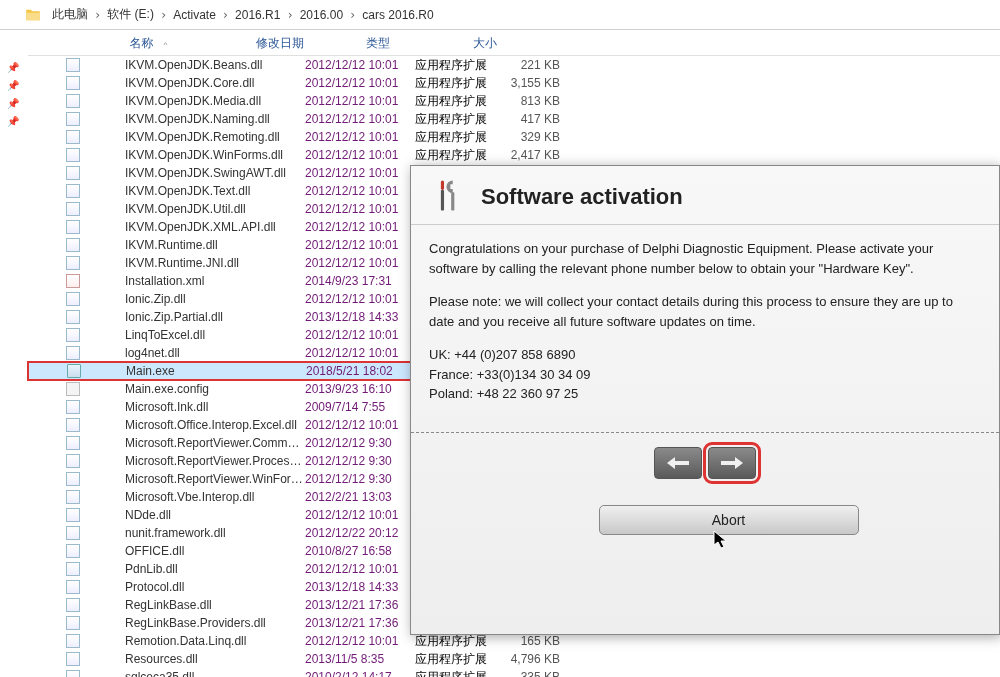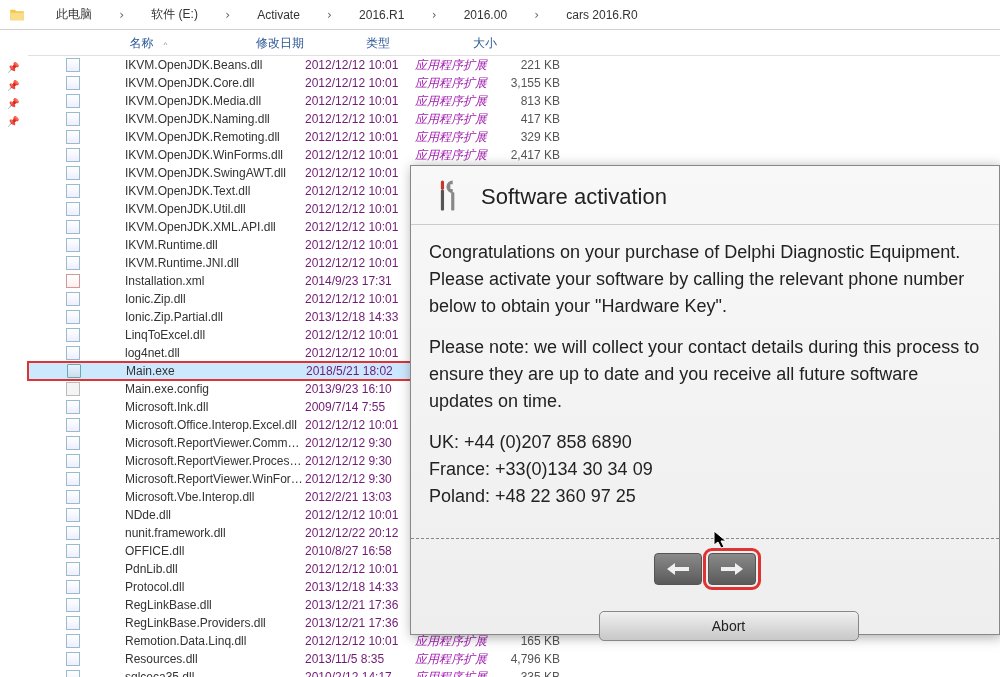--- a/index.html
+++ b/index.html
@@ -1,18 +1,18 @@
 <!DOCTYPE html>
 <html><head>
   <meta charset="utf-8">
   <style>
     * { margin: 0; padding: 0; box-sizing: border-box; font-family: "Microsoft YaHei", "Segoe UI", Tahoma, sans-serif; }
     body { width: 1000px; height: 677px; background: #fff; overflow: hidden; position: relative; font-size: 12px; }
     
-    .breadcrumb-bar { height: 30px; background: #fff; border-bottom: 1px solid #d0d0d0; display: flex; align-items: center; padding: 0 8px; gap: 20px; }
+    .breadcrumb-bar { height: 30px; background: #fff; border-bottom: 1px solid #d0d0d0; display: flex; align-items: center; padding: 0 24px; }
     .breadcrumb-bar .folder-icon { width: 18px; height: 18px; margin-right: 6px; }
     .breadcrumb-bar .crumb { color: #333; padding: 0 4px; }
     .breadcrumb-bar .sep { color: #666; font-family: monospace; padding: 0 2px; }
     
     .content { display: flex; height: calc(100% - 30px); }
     .left-gutter { width: 28px; background: #fff; padding-top: 28px; }
     .left-gutter .pin { height: 18px; display: flex; justify-content: center; align-items: center; color: #444; font-size: 10px; }
     
     .file-list { flex: 1; background: #fff; }
     .columns { display: flex; height: 26px; border-bottom: 1px solid #e0e0e0; color: #2b5797; font-size: 12px; }
@@ -23,38 +23,38 @@
     .col-size { width: 70px; text-align: right; padding-right: 20px; }
     .sort-ind { font-size: 8px; margin-left: 10px; color: #888; }
     
     .rows { }
     .row { display: flex; height: 18px; align-items: center; font-size: 12px; color: #333; }
     .row.selected { background: #cce8ff; border: 1px solid #8cc; }
     .row.highlighted { outline: 2px solid #d33; outline-offset: -1px; }
     .row .icon-box { width: 18px; height: 14px; margin: 0 6px 0 36px; display: flex; align-items: center; justify-content: center; flex-shrink: 0; }
     .row .name { width: 180px; overflow: hidden; white-space: nowrap; text-overflow: ellipsis; margin-left: 37px; }
     .row .date { width: 110px; color: #701a75; }
-    .row .type { width: 90px; color: #a21caf; font-style: italic; }
+    .row .type { width: 90px; color: #000000; }
     .row .size { width: 70px; text-align: right; color: #555; padding-right: 15px; }
     
     .dll-icon { width: 14px; height: 14px; background: linear-gradient(#fff,#eef); border: 1px solid #9bc; }
     .exe-icon { width: 14px; height: 14px; background: linear-gradient(#e8f4ff,#cde); border: 1px solid #6aa; border-radius: 1px; }
     .xml-icon { width: 14px; height: 14px; background: linear-gradient(#fff,#fee); border: 1px solid #c99; }
     .cfg-icon { width: 14px; height: 14px; background: #f4f4f4; border: 1px solid #bbb; }
     
     .dialog {
       position: absolute; left: 410px; top: 165px; width: 590px; height: 470px;
       background: linear-gradient(#f8f8f8, #eeeeee); border: 1px solid #888;
       box-shadow: 2px 2px 12px rgba(0,0,0,.35);
     }
     .dialog-header { display: flex; align-items: center; padding: 12px 18px 8px; border-bottom: 1px solid #ccc; }
     .dialog-header .tools-icon { width: 38px; height: 38px; margin-right: 14px; }
-    .dialog-header .title { font-size: 22px; font-weight: normal; color: #222; }
-    
-    .dialog-body { padding: 14px 18px; font-size: 18px; color: #222; line-height: 1.5; }
+    .dialog-header .title { font-size: 22px; font-weight: bold; color: #222; }
+    
+    .dialog-body { padding: 14px 18px; font-size: 13px; color: #222; line-height: 1.5; }
     .dialog-body p { margin-bottom: 14px; }
     
     .dialog-nav { border-top: 1px dashed #888; padding: 14px 0 8px; display: flex; justify-content: center; gap: 6px; }
     .nav-btn {
       width: 48px; height: 32px; border-radius: 4px;
       background: linear-gradient(#8a8a8a, #5a5a5a);
       border: 1px solid #555; display: flex; align-items: center; justify-content: center;
       cursor: pointer;
     }
     .nav-btn svg { fill: #f0f0f0; }

